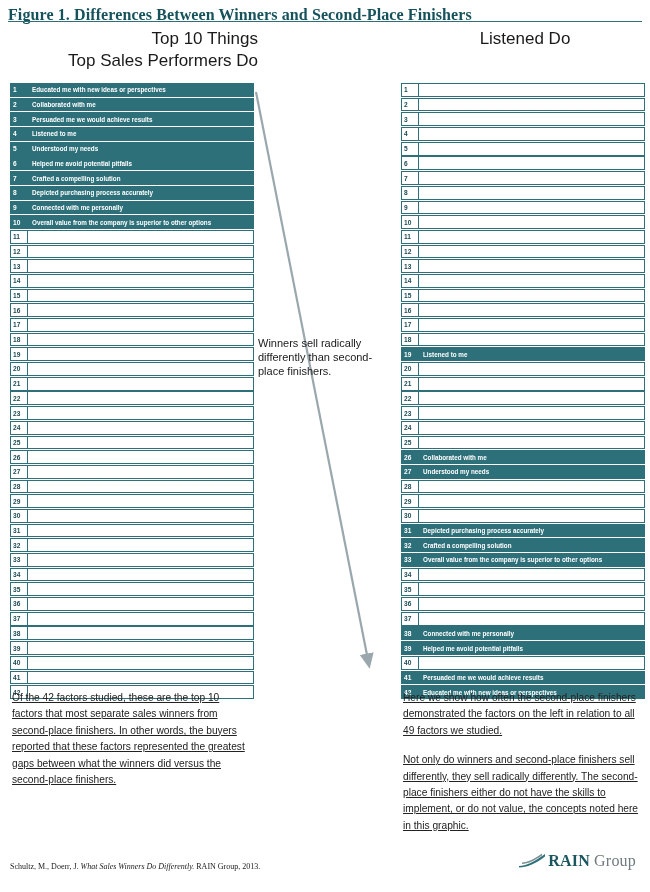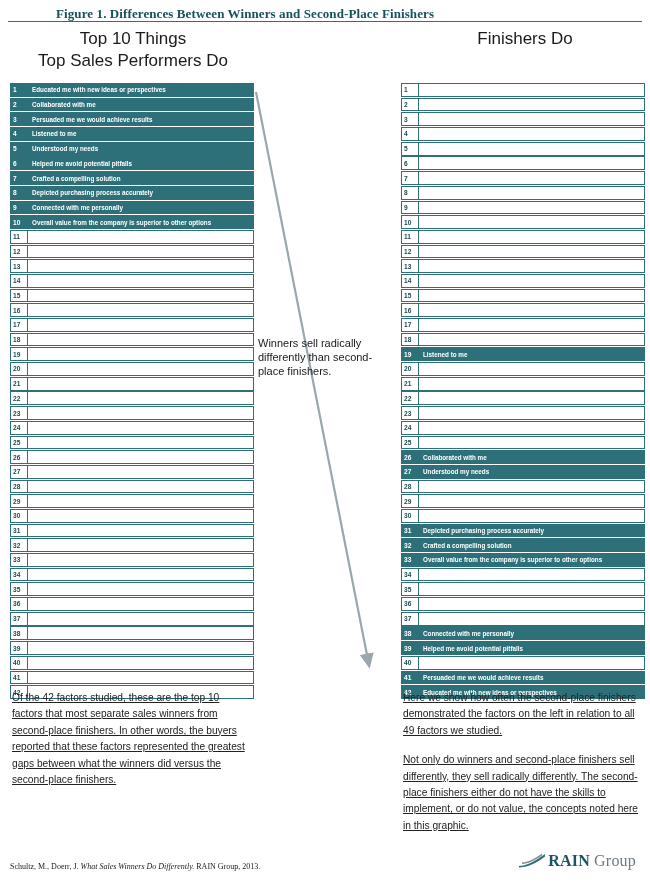--- a/index.html
+++ b/index.html
@@ -14,24 +14,23 @@
     color: #1a1a1a;
     position: relative;
     overflow: hidden;
   }
   .figure-title {
     position: absolute;
     top: 6px;
     left: 8px;
     font-family: "Liberation Serif", serif;
     font-weight: bold;
-    font-size: 13px;
+    font-size: 16px;
     color: #16525c;
     letter-spacing: 0.1px;
-    margin-left: 48px;
   }
   .title-rule {
     position: absolute;
     top: 21px;
     left: 8px;
     width: 634px;
     height: 1px;
     background: #2e6f78;
   }
 
@@ -39,20 +38,21 @@
     position: absolute;
     text-align: center;
     font-size: 17px;
     line-height: 22px;
     color: #1a1a1a;
   }
   #heading-left {
     left: 8px;
     top: 28px;
     width: 250px;
+    text-align: right;
   }
   #heading-right {
     left: 400px;
     top: 28px;
     width: 250px;
   }
 
   .list {
     position: absolute;
     width: 244px;
@@ -180,21 +180,21 @@
 <body>
 
 <div class="figure-title">Figure 1. Differences Between Winners and Second-Place Finishers</div>
 <div class="title-rule"></div>
 
 <div class="col-heading" id="heading-left">
     <div>Top 10 Things</div>
     <div>Top Sales Performers Do</div>
   </div>
 <div class="col-heading" id="heading-right">
-    <div>Finishers Do</div>
+    <div>Listened Do</div>
   </div>
 
 <div class="list" id="list-left">
     <div class="row filled">
       <div class="rank">1</div>
       <div class="label">Educated me with new ideas or perspectives</div>
     </div>
     <div class="row filled">
       <div class="rank">2</div>
       <div class="label">Collaborated with me</div>

